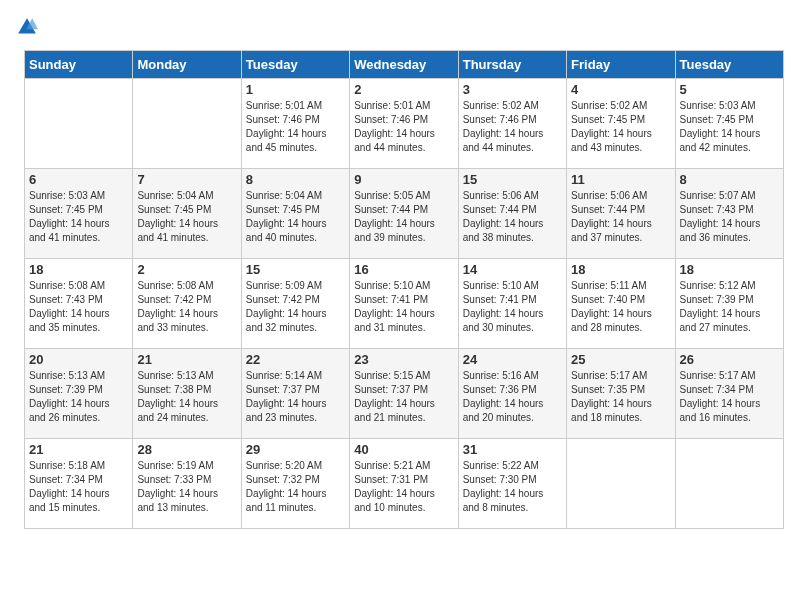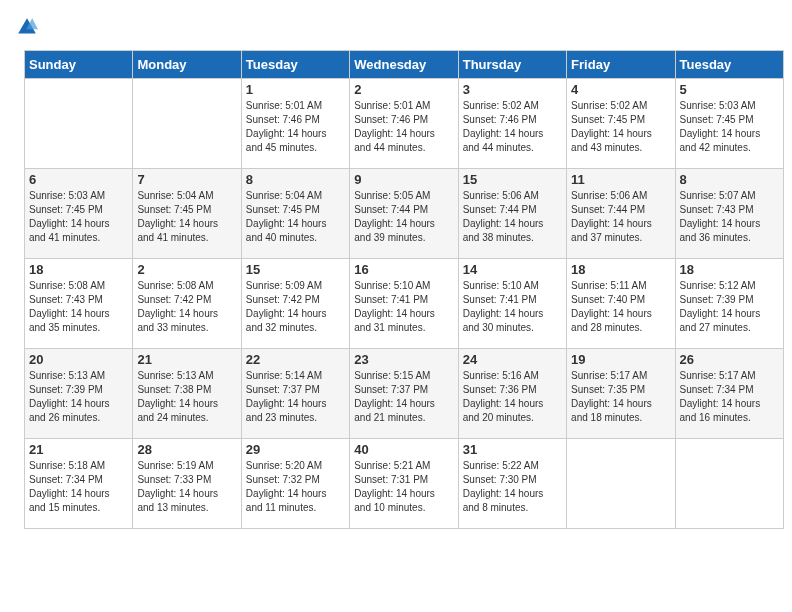--- a/index.html
+++ b/index.html
@@ -196,21 +196,21 @@
       </td>
         <td>
         <span class="day-num">23</span>
         <span class="day-info">Sunrise: 5:15 AM<br>Sunset: 7:37 PM<br>Daylight: 14 hours and 21 minutes.</span>
       </td>
         <td>
         <span class="day-num">24</span>
         <span class="day-info">Sunrise: 5:16 AM<br>Sunset: 7:36 PM<br>Daylight: 14 hours and 20 minutes.</span>
       </td>
         <td>
-        <span class="day-num">19</span>
+        <span class="day-num">25</span>
         <span class="day-info">Sunrise: 5:17 AM<br>Sunset: 7:35 PM<br>Daylight: 14 hours and 18 minutes.</span>
       </td>
         <td>
         <span class="day-num">26</span>
         <span class="day-info">Sunrise: 5:17 AM<br>Sunset: 7:34 PM<br>Daylight: 14 hours and 16 minutes.</span>
       </td>
       </tr>
       <tr class="row-white">
         <td>
         <span class="day-num">21</span>

